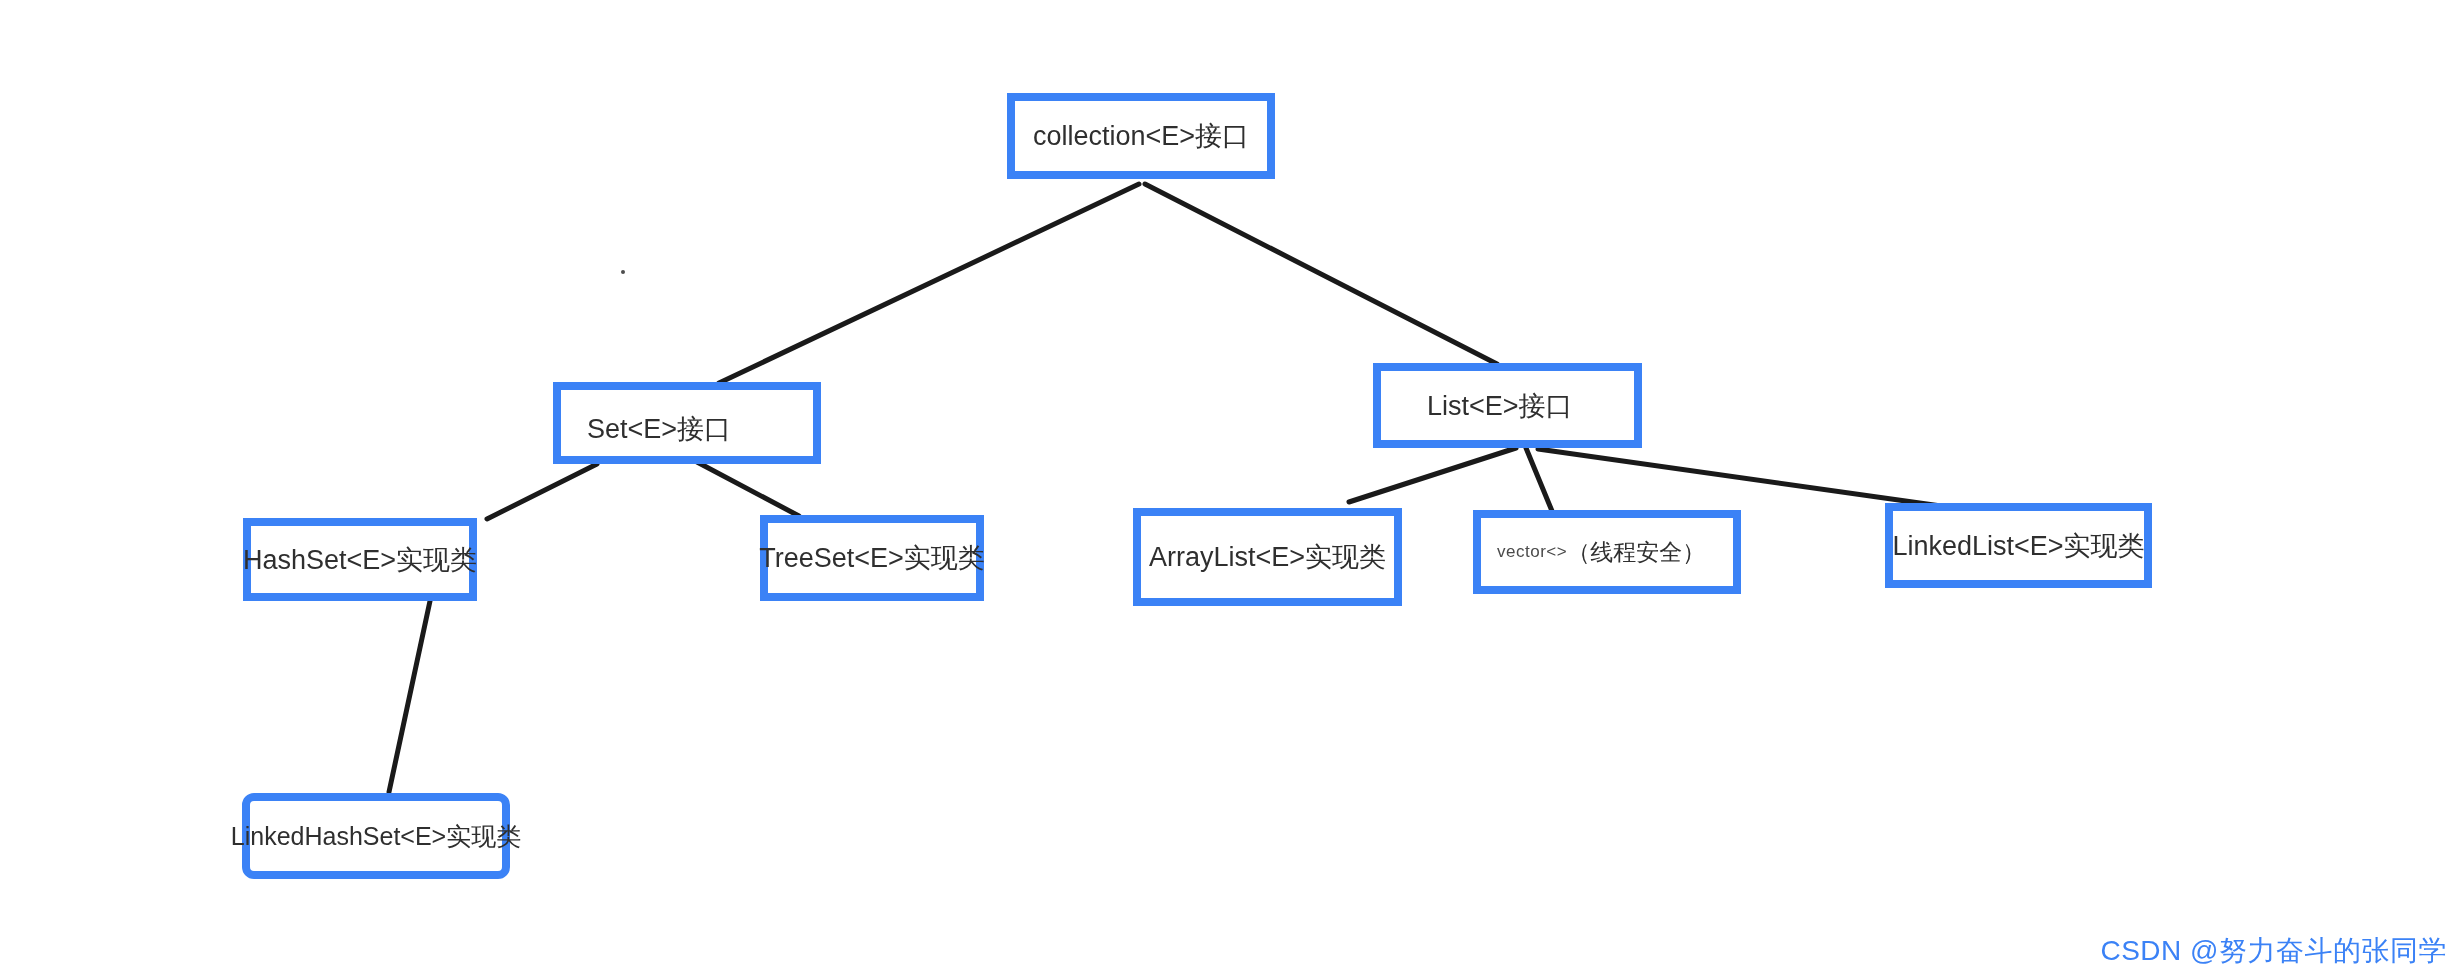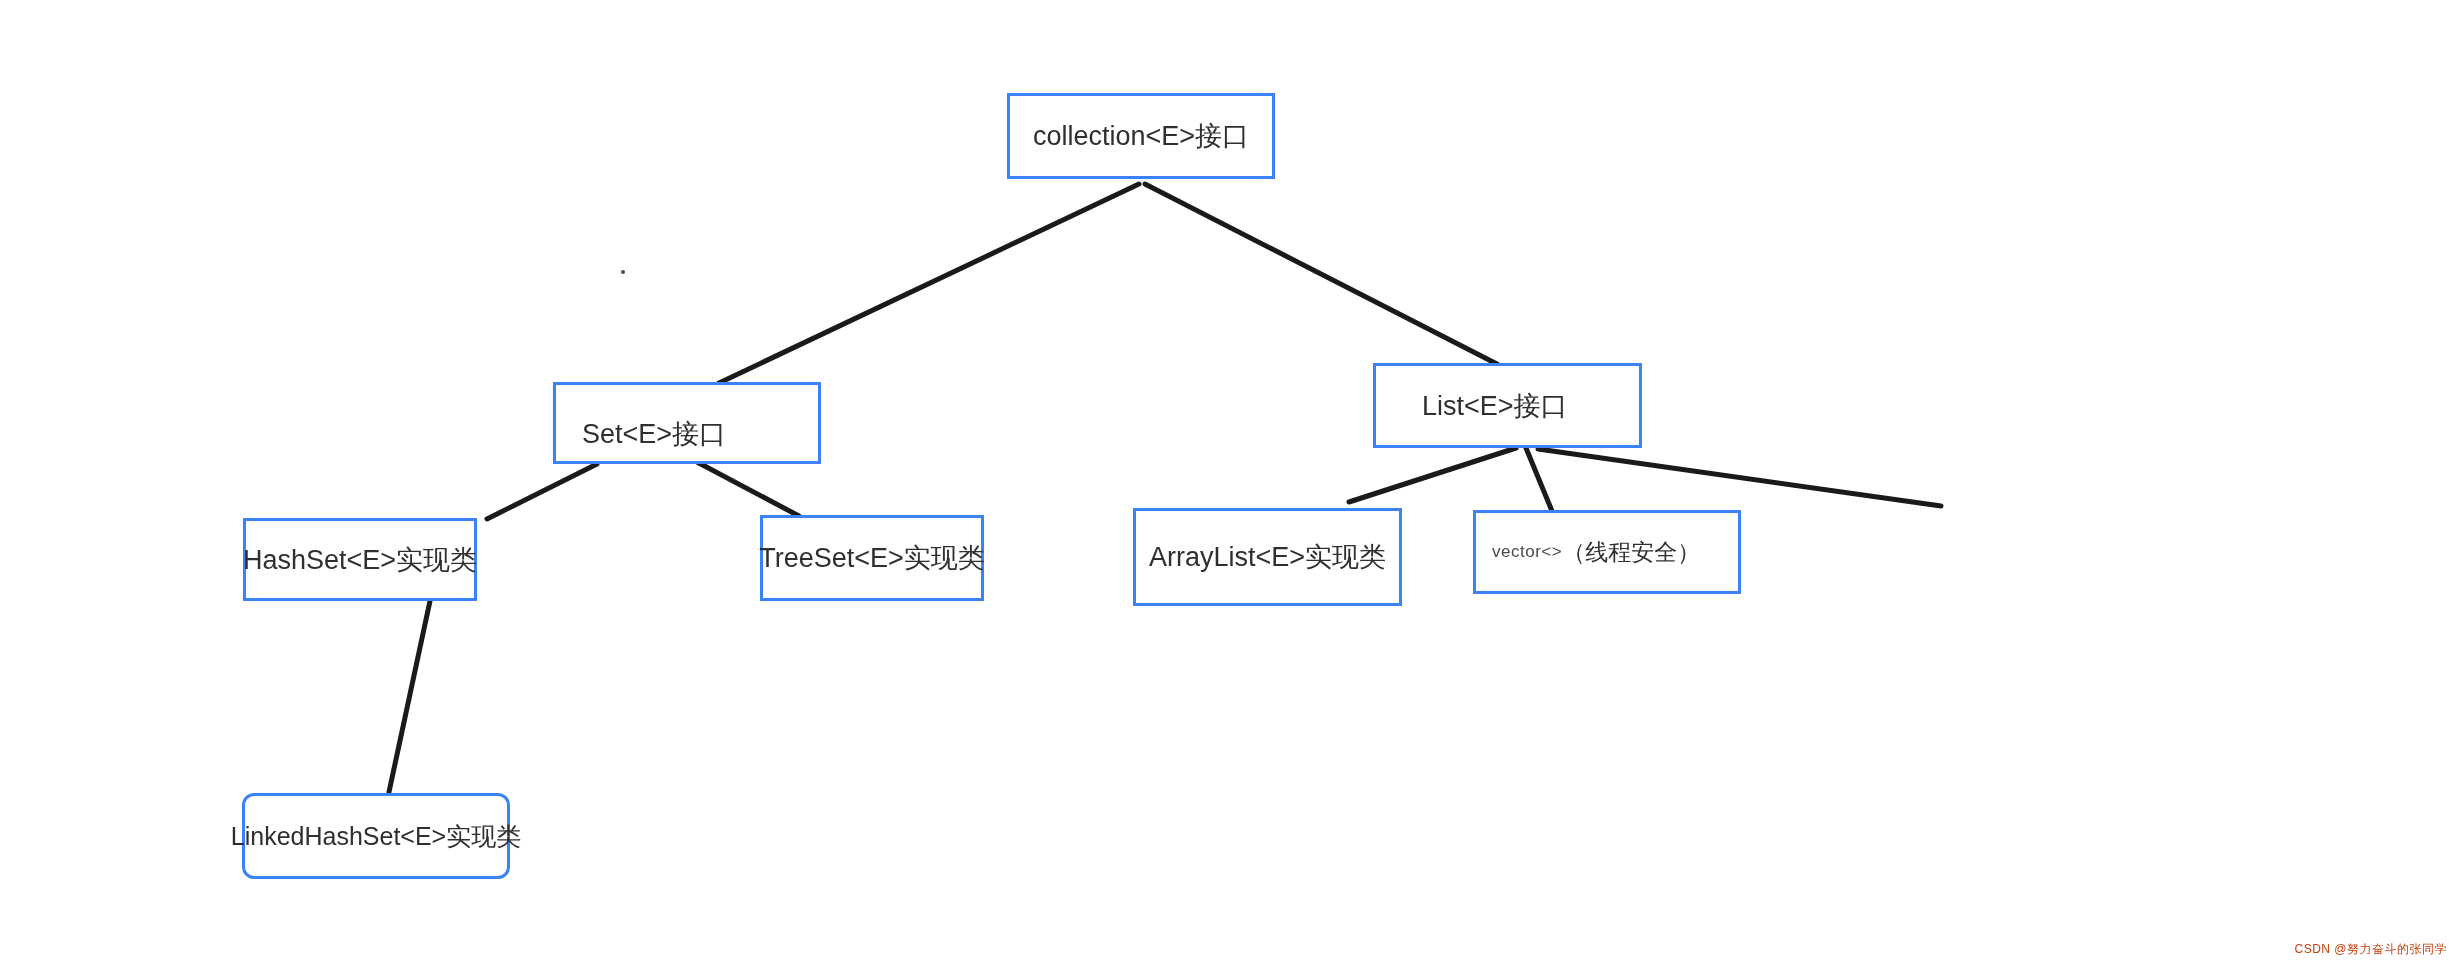--- a/index.html
+++ b/index.html
@@ -23,21 +23,21 @@
     height: 978px;
   }
   .edge {
     stroke: #1a1a1a;
     stroke-width: 5;
     stroke-linecap: round;
   }
   .node {
     position: absolute;
     box-sizing: border-box;
-    border: 3px solid #3b82f6;
+    border: 8px solid #3b82f6;
     background: #ffffff;
     color: #2f2f2f;
     font-size: 27px;
     display: flex;
     align-items: center;
     justify-content: center;
     white-space: nowrap;
   }
   #node-collection { left: 1007px; top: 93px;  width: 268px; height: 86px; }
   #node-set {
@@ -63,23 +63,23 @@
     color: #4a4a4a;
     letter-spacing: 0.5px;
   }
   .vector-note {
     font-size: 23px;
     color: #2f2f2f;
   }
   #watermark {
     position: absolute;
     right: 2px;
-    bottom: 20px;
-    font-size: 12px;
-    color: #c2410c;
+    bottom: 8px;
+    font-size: 28px;
+    color: #3b82f6;
     letter-spacing: 0.5px;
   }
   #stray-dot {
     position: absolute;
     left: 621px;
     top: 270px;
     width: 4px;
     height: 4px;
     border-radius: 50%;
     background: #4d4d4d;
@@ -125,20 +125,23 @@
 
   <div class="node" id="node-arraylist">
     <span>ArrayList&lt;E&gt;实现类</span>
   </div>
 
   <div class="node" id="node-vector">
     <span class="vector-code">vector&lt;&gt;</span>
       <span class="vector-note">（线程安全）</span>
   </div>
 
+  <div class="node" id="node-linkedlist">
+    <span>LinkedList&lt;E&gt;实现类</span>
+  </div>
 
   <div class="node" id="node-linkedhashset">
     <span>LinkedHashSet&lt;E&gt;实现类</span>
   </div>
 
   <div id="watermark">CSDN @努力奋斗的张同学</div>
 
 </div>
 
 </body></html>

